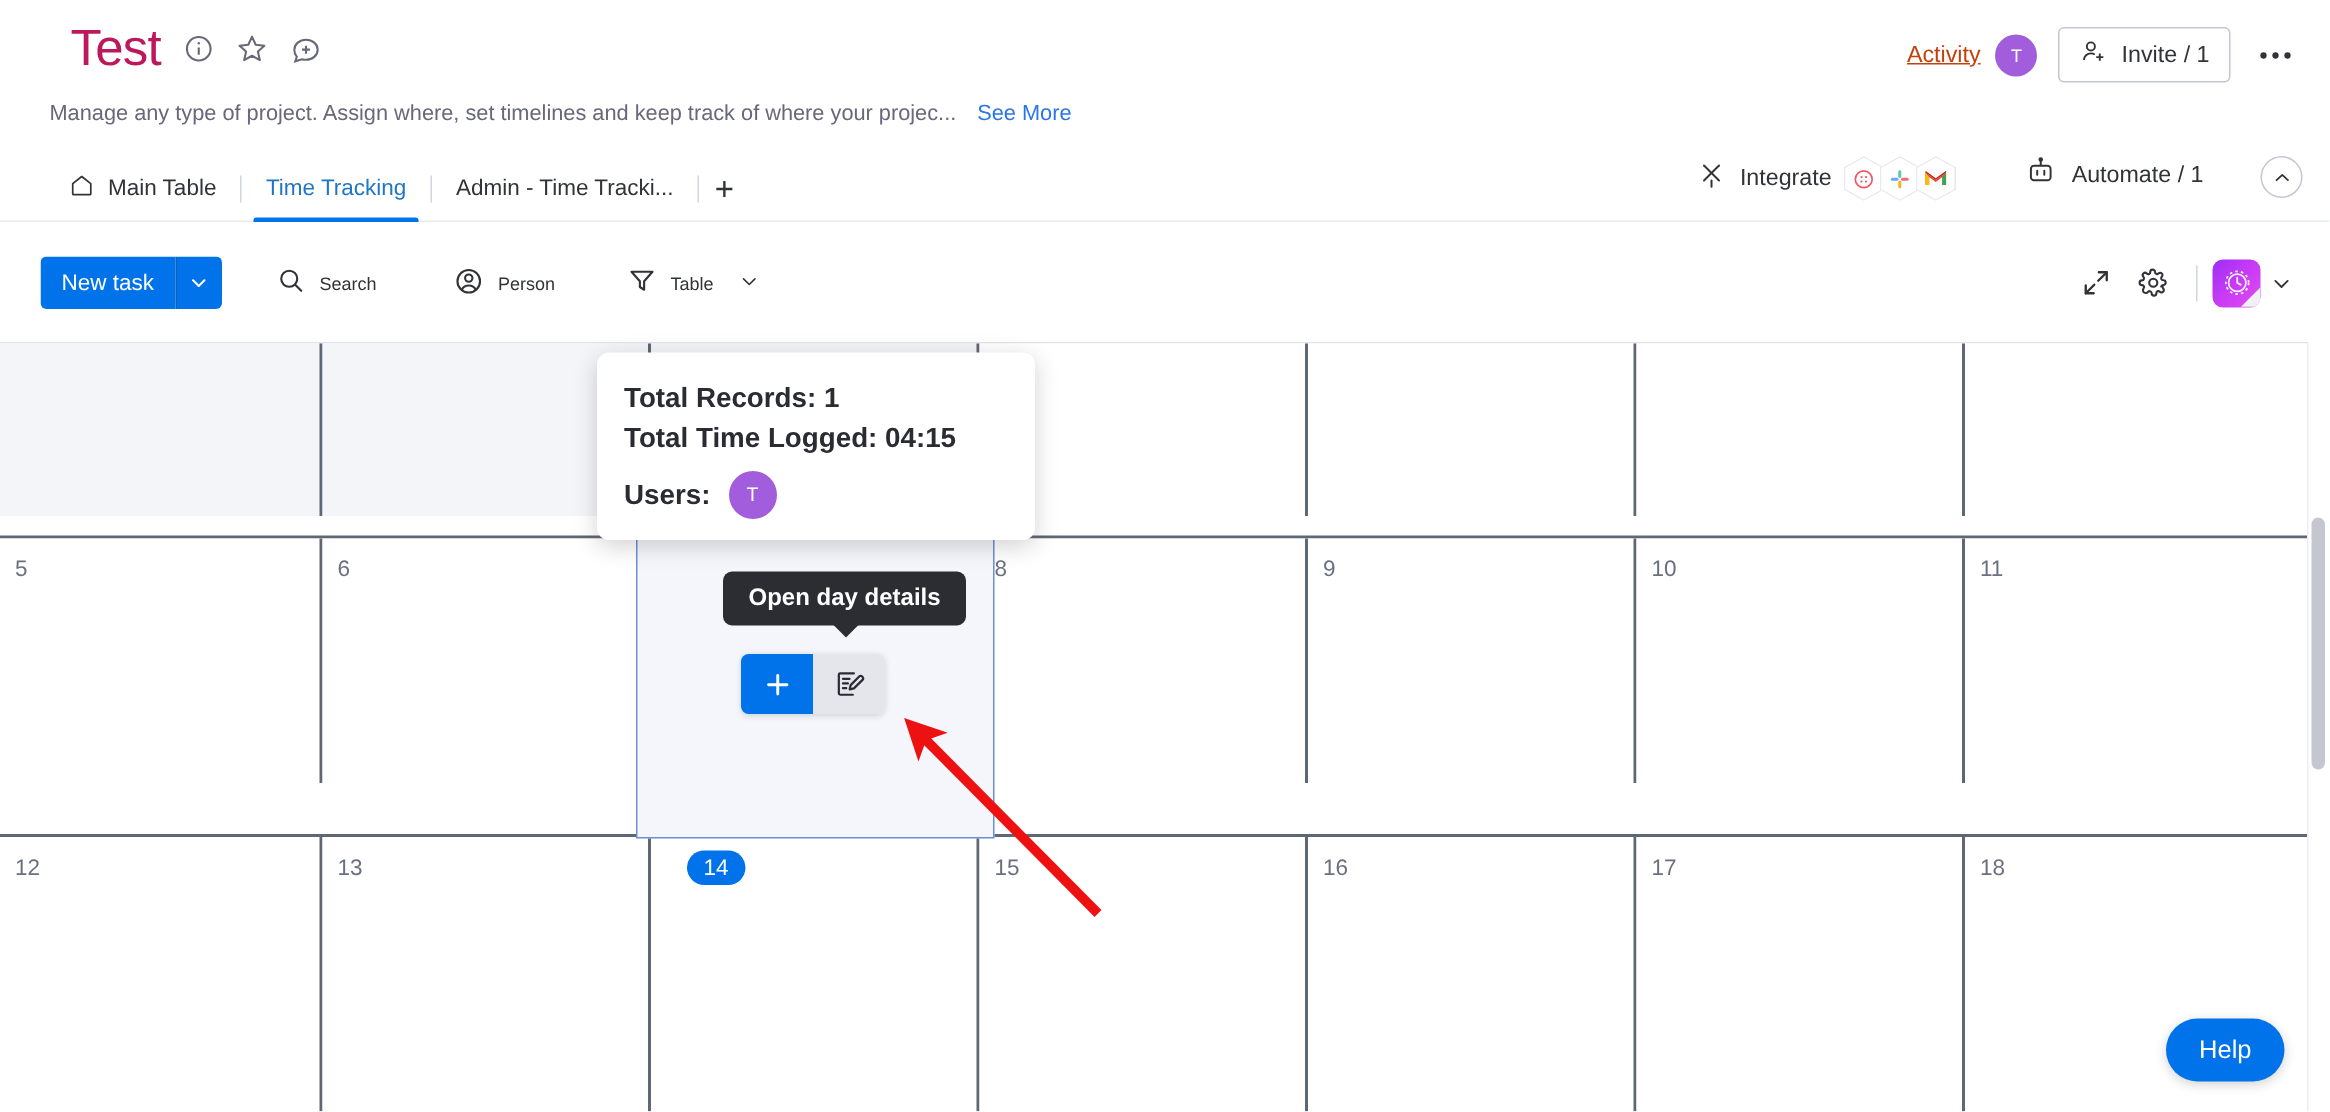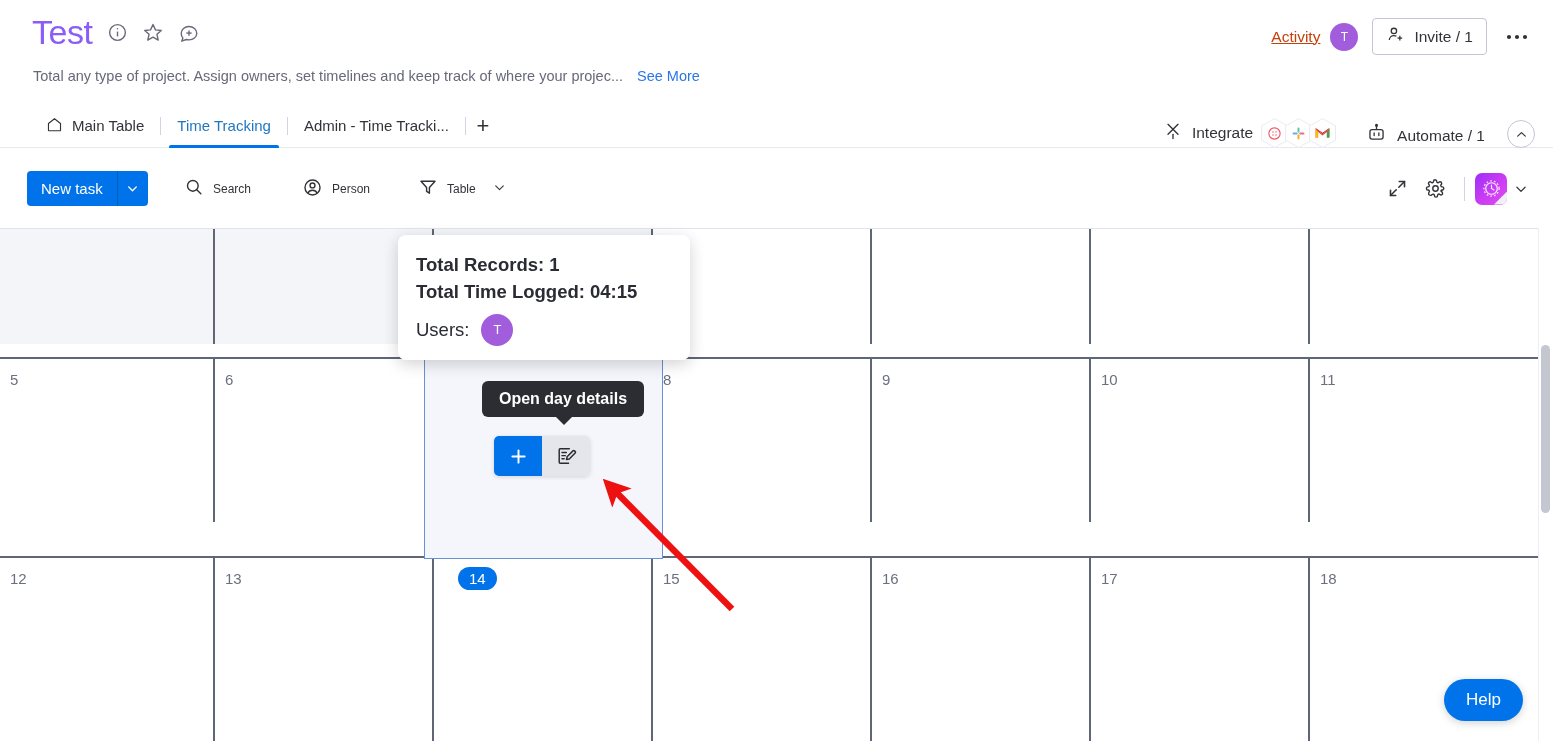--- a/index.html
+++ b/index.html
@@ -8,21 +8,21 @@
     overflow: hidden;
     background: #ffffff;
     font-family: "Liberation Sans", sans-serif;
     color: #323338;
   }
   .app { position: relative; width: 1553px; height: 741px; }
 
   
   .board-header { position: absolute; left: 0; top: 0; width: 1553px; height: 104px; background:#fff; }
   .title-row { position:absolute; left:32px; top:14px; display:flex; align-items:center; gap:14px; }
-  .board-title { font-size: 34px; font-weight: 400; color:#8b5cf6; letter-spacing:-0.5px; line-height:1.1; }
+  .board-title { font-size: 34px; font-weight: 400; color:#be185d; letter-spacing:-0.5px; line-height:1.1;margin-left:15px; }
   .hdr-icon { width:22px; height:22px; color:#676879; display:flex; align-items:center; justify-content:center; cursor:pointer; }
   .hdr-icon svg { display:block; }
   .desc-row { position:absolute; left:33px; top:68px; display:flex; align-items:baseline; gap:14px; }
   .desc-text { font-size:14.5px; color:#676879; white-space:nowrap; }
   .see-more { font-size:14.5px; color:#2b76e5; cursor:pointer; }
 
   .header-right { position:absolute; right:20px; top:18px; display:flex; align-items:center; gap:14px; }
   .activity-wrap { display:flex; align-items:center; gap:10px; }
   .activity-label { font-size:15.5px; color:#c2410c;text-decoration:underline; }
   .avatar { width:28px; height:28px; border-radius:50%; background:#a25ddc; color:#fff;
@@ -39,21 +39,21 @@
   .tabs { display:flex; align-items:stretch; height:44px; margin-left:30px; }
   .tab { display:flex; align-items:center; gap:9px; padding:0 16px; font-size:15px; color:#323338;
          cursor:pointer; position:relative; }
   .tab.active { color:#1f76c2; }
   .tab.active::after { content:""; position:absolute; left:8px; right:8px; bottom:0; height:3px;
                        background:#0073ea; border-radius:2px 2px 0 0; }
   .tab-sep { width:1px; height:18px; background:#d0d4e4; align-self:center; }
   .tab-add { width:34px; height:44px; display:flex; align-items:center; justify-content:center;
              font-size:22px; color:#323338; cursor:pointer; font-weight:300; }
 
-  .tabbar-right { position:absolute; right:18px; top:0; height:44px; display:flex; align-items:flex-end; gap:0; }
+  .tabbar-right { position:absolute; right:18px; top:0; height:44px; display:flex; align-items:flex-start; gap:16px; }
   .integrate-grp { display:flex; align-items:center; gap:9px; padding:0 8px; cursor:pointer; }
   .integrate-grp .lbl { font-size:15.5px; color:#323338; }
   .hexrow { display:flex; align-items:center; margin-left:2px; }
   .hex { width:27px; height:30px; display:flex; align-items:center; justify-content:center;
          clip-path: polygon(50% 0%, 100% 25%, 100% 75%, 50% 100%, 0% 75%, 0% 25%);
          background:#fff; border:0; margin-left:-3px; position:relative;}
   .hex::before { content:""; position:absolute; inset:0;
          clip-path: polygon(50% 0%, 100% 25%, 100% 75%, 50% 100%, 0% 75%, 0% 25%);
          background:#e6e9ef; z-index:0;}
   .hex::after { content:""; position:absolute; inset:1px;
@@ -108,21 +108,21 @@
   
   .today-badge { position:absolute; background:#0073ea; color:#fff; border-radius:14px;
                  padding:3px 11px; font-size:15px; line-height:1.15; font-weight:400; }
 
   
   .summary-pop { position:absolute; left:398px; top:235px; width:292px; height:125px;
                  background:#fff; border-radius:8px; box-shadow:0 4px 16px rgba(0,0,0,.18);
                  padding:16px 18px; }
   .summary-pop .line { font-size:18.5px; font-weight:700; color:#2a2b33; line-height:1.48; white-space:nowrap; }
   .summary-users { display:flex; align-items:center; gap:12px; margin-top:8px; }
-  .summary-users .lbl { font-size:18.5px; font-weight:400; color:#2a2b33; }
+  .summary-users .lbl { font-size:18.5px; font-weight:700; color:#2a2b33; }
   .avatar-lg { width:32px; height:32px; border-radius:50%; background:#a25ddc; color:#fff;
                font-size:13px; display:flex; align-items:center; justify-content:center; }
 
   
   .tooltip { position:absolute; left:482px; top:381px; background:#2c2d33; color:#fff;
              border-radius:6px; padding:9px 17px; font-size:16px; font-weight:700; white-space:nowrap; }
   .tooltip .arrow { position:absolute; left:50%; margin-left:-8px; bottom:-8px; width:0; height:0;
                     border-left:9px solid transparent; border-right:9px solid transparent;
                     border-top:9px solid #2c2d33; }
 
@@ -171,21 +171,21 @@
       <div class="hdr-icon">
         <svg width="22" height="22" viewBox="0 0 24 24" fill="none" stroke="currentColor" stroke-width="1.5">
           <path d="M20.5 12.2c0 4.1-3.8 7.3-8.5 7.3-1 0-2-0.15-2.9-0.42L4.2 20.6l1.1-3.3C4.1 16 3.5 14.2 3.5 12.2c0-4.1 3.8-7.3 8.5-7.3s8.5 3.2 8.5 7.3z"></path>
           <line x1="12" y1="9.2" x2="12" y2="15"></line>
             <line x1="9.1" y1="12.1" x2="14.9" y2="12.1"></line>
         </svg>
       </div>
     </div>
 
     <div class="desc-row">
-      <div class="desc-text">Total any type of project. Assign owners, set timelines and keep track of where your projec...</div>
+      <div class="desc-text">Manage any type of project. Assign where, set timelines and keep track of where your projec...</div>
       <div class="see-more">See More</div>
     </div>
 
     <div class="header-right">
       <div class="activity-wrap">
         <span class="activity-label">Activity</span>
         <span class="avatar">T</span>
       </div>
       <div class="invite-btn">
         <span>

